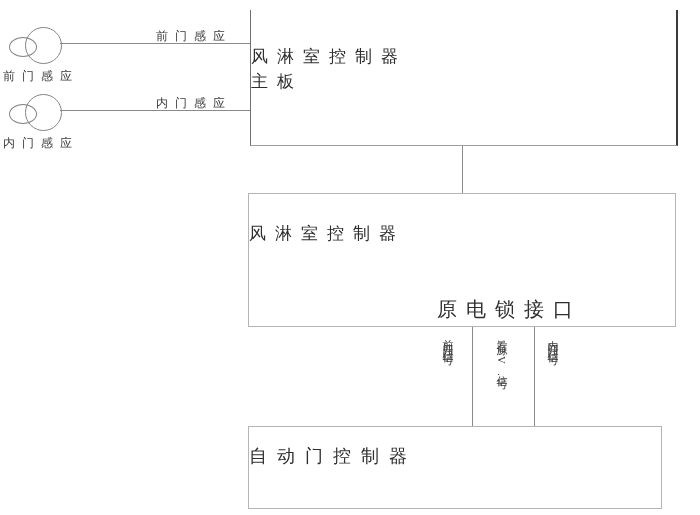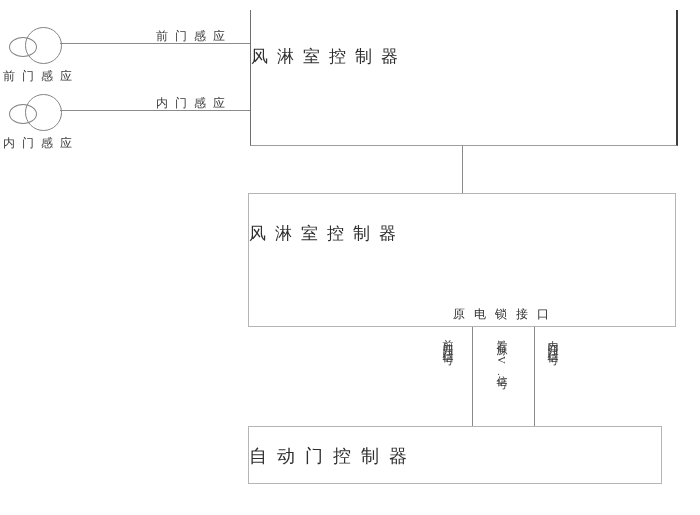--- a/index.html
+++ b/index.html
@@ -9,24 +9,24 @@
   }
   
   .box { position:absolute; box-sizing:border-box; border:1px solid #b5b5b5; }
   .box-main {
     left:250px; top:10px; width:428px; height:136px;
     border-top:none; border-left:1px solid #6f6f6f;
     border-right:2px solid #3c3c3c; border-bottom:1px solid #9e9e9e;
     padding-top:34px;
   }
   .box-sub  { left:248px; top:193px; width:428px; height:134px; padding-top:27px; }
-  .box-door { left:248px; top:426px; width:414px; height:58px;  padding-top:17px; }
+  .box-door { left:248px; top:426px; width:414px; height:83px;  padding-top:17px; }
   .box-title { font-size:17px; letter-spacing:9px; line-height:25px; white-space:nowrap; }
   .door-title { font-size:18px; letter-spacing:10px; white-space:nowrap; }
-  .port-label { position:absolute; left:204px; bottom:3px; font-size:12px; letter-spacing:9px; white-space:nowrap; }
+  .port-label { position:absolute; left:188px; bottom:3px; font-size:20px; letter-spacing:9px; white-space:nowrap; }
   
   .hline { position:absolute; height:1px; background:#8a8a8a; }
   .vline { position:absolute; width:1px;  background:#8a8a8a; }
   .wire-front   { left:60px;  top:43px;  width:190px; }
   .wire-inner   { left:60px;  top:110px; width:190px; }
   .conn-main-sub{ left:462px; top:146px; height:47px; }
   .sig-line-1   { left:472px; top:327px; height:99px; }
   .sig-line-2   { left:534px; top:327px; height:99px; }
   
   .sensor-c { position:absolute; border:1px solid #858585; border-radius:50%; background:transparent; }
@@ -64,20 +64,21 @@
   <div class="hline wire-inner"></div>
 
   <div class="lbl lbl-wire-front">前门感应</div>
   <div class="lbl lbl-wire-inner">内门感应</div>
 
   <div class="lbl lbl-cap-front">前门感应</div>
   <div class="lbl lbl-cap-inner">内门感应</div>
 
   <div class="box box-main">
     <div class="box-title">风淋室控制器</div>
+    <div class="box-title">主板</div>
   </div>
 
   <div class="vline conn-main-sub"></div>
 
   <div class="box box-sub">
     <div class="box-title">风淋室控制器</div>
     <div class="port-label">原电锁接口</div>
   </div>
 
   <div class="vline sig-line-1"></div>

